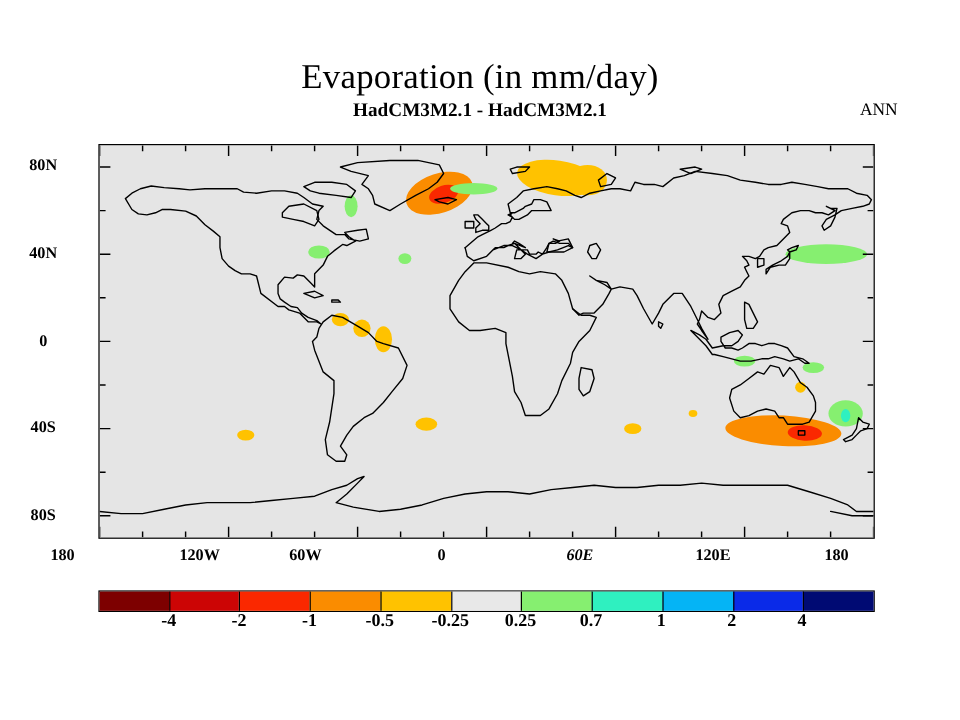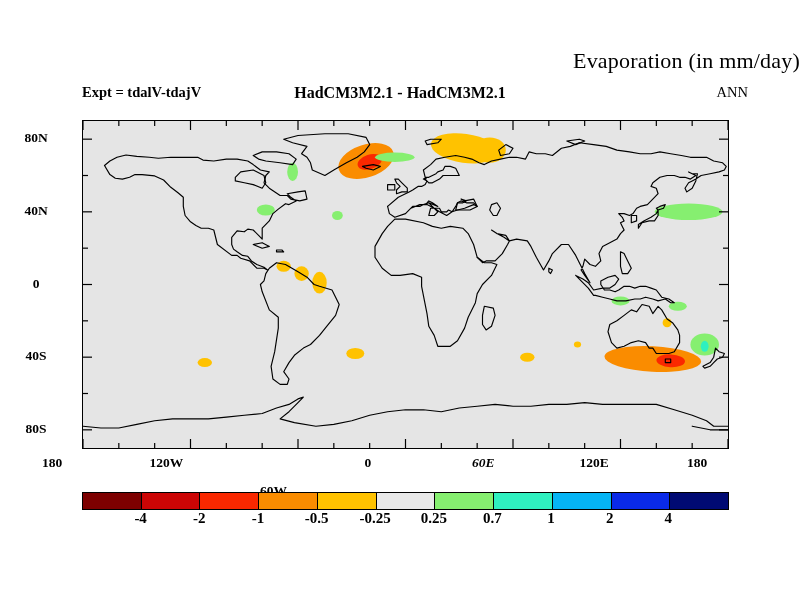--- a/index.html
+++ b/index.html
@@ -1,19 +1,19 @@
 <!DOCTYPE html>
 <html><head>
 <meta charset="utf-8">
 <style>
   html,body{margin:0;padding:0;background:#ffffff;}
   body{width:800px;height:600px;font-family:"Liberation Serif",serif;color:#000;overflow:hidden;position:relative;}
   #stage{position:absolute;left:0;top:0;width:800px;height:600px;}
 
-  .ttl{position:absolute;width:100%;text-align:right;top:48px;font-size:22px;letter-spacing:.2px;}
+  .ttl{position:absolute;width:100%;text-align:center;top:48px;font-size:29px;letter-spacing:.2px;}
   .expt{position:absolute;left:82px;top:84px;font-size:14.5px;font-weight:bold;}
   .mid{position:absolute;width:100%;text-align:center;top:84px;font-size:16px;font-weight:bold;}
   .ann{position:absolute;right:52px;top:84px;font-size:14.5px;font-weight:normal;}
 
   #plot{position:absolute;left:82px;top:120px;width:645px;height:327px;
         background:#e5e5e5;border:1.4px solid #000;box-sizing:content-box;overflow:hidden;}
   #plotsvg{position:absolute;left:0;top:0;width:645px;height:327px;display:block;}
 
   .ytick{position:absolute;right:734px;width:60px;text-align:center;font-size:13.5px;font-weight:bold;transform:translateY(-50%);}
   .xtick{position:absolute;top:455px;width:80px;text-align:left;font-size:13.5px;font-weight:bold;margin-left:-40px;}
@@ -22,21 +22,20 @@
         display:flex;box-sizing:content-box;}
   #cbar .sw{flex:1 1 0;height:100%;}
   .cbl{position:absolute;top:510px;font-size:15px;font-weight:bold;text-align:center;width:70px;margin-left:-35px;}
 </style>
 </head>
 <body>
 
 <div id="stage">
 
   <div class="ttl">Evaporation (in mm/day)</div>
-  <div class="expt">Expt = tdalV-tdajV</div>
   <div class="mid">HadCM3M2.1 - HadCM3M2.1</div>
   <div class="ann">ANN</div>
 
   <div id="plot">
     <svg id="plotsvg" viewBox="0 0 645 327" preserveAspectRatio="none">
       <g id="anomaly-layer">
           <ellipse cx="283.1" cy="40.0" rx="28.7" ry="16.4" fill="#fa8c00" transform="rotate(-18 283.1 40.0)"></ellipse>
           <ellipse cx="286.7" cy="40.9" rx="12.5" ry="7.3" fill="#fa2800" transform="rotate(-18 286.7 40.9)"></ellipse>
           <ellipse cx="381.6" cy="27.3" rx="34.0" ry="14.5" fill="#ffc200" transform="rotate(8 381.6 27.3)"></ellipse>
           <ellipse cx="406.7" cy="29.1" rx="16.1" ry="12.7" fill="#ffc200"></ellipse>
@@ -155,21 +154,21 @@
   <div id="ylabels">
       <div class="ytick" style="top: 138.167px;">80N</div>
       <div class="ytick" style="top: 210.833px;">40N</div>
       <div class="ytick" style="top: 283.5px;">0</div>
       <div class="ytick" style="top: 356.167px;">40S</div>
       <div class="ytick" style="top: 428.833px;">80S</div>
     </div>
   <div id="xlabels">
       <div class="xtick" style="left: 82px;">180</div>
       <div class="xtick" style="left: 189.5px;">120W</div>
-      <div class="xtick" style="left: 300px; margin-top: 28px;">60W</div>
+      <div class="xtick" style="left: 281px;">60W</div>
       <div class="xtick" style="left: 404.5px;">0</div>
       <div class="xtick" style="left: 512px; font-style: italic;">60E</div>
       <div class="xtick" style="left: 619.5px;">120E</div>
       <div class="xtick" style="left: 727px;">180</div>
     </div>
 
   <div id="cbar">
       <div class="sw" style="background: rgb(125, 0, 0);"></div>
       <div class="sw" style="background: rgb(204, 5, 5); border-left: 1px solid rgb(0, 0, 0);"></div>
       <div class="sw" style="background: rgb(250, 40, 0); border-left: 1px solid rgb(0, 0, 0);"></div>

